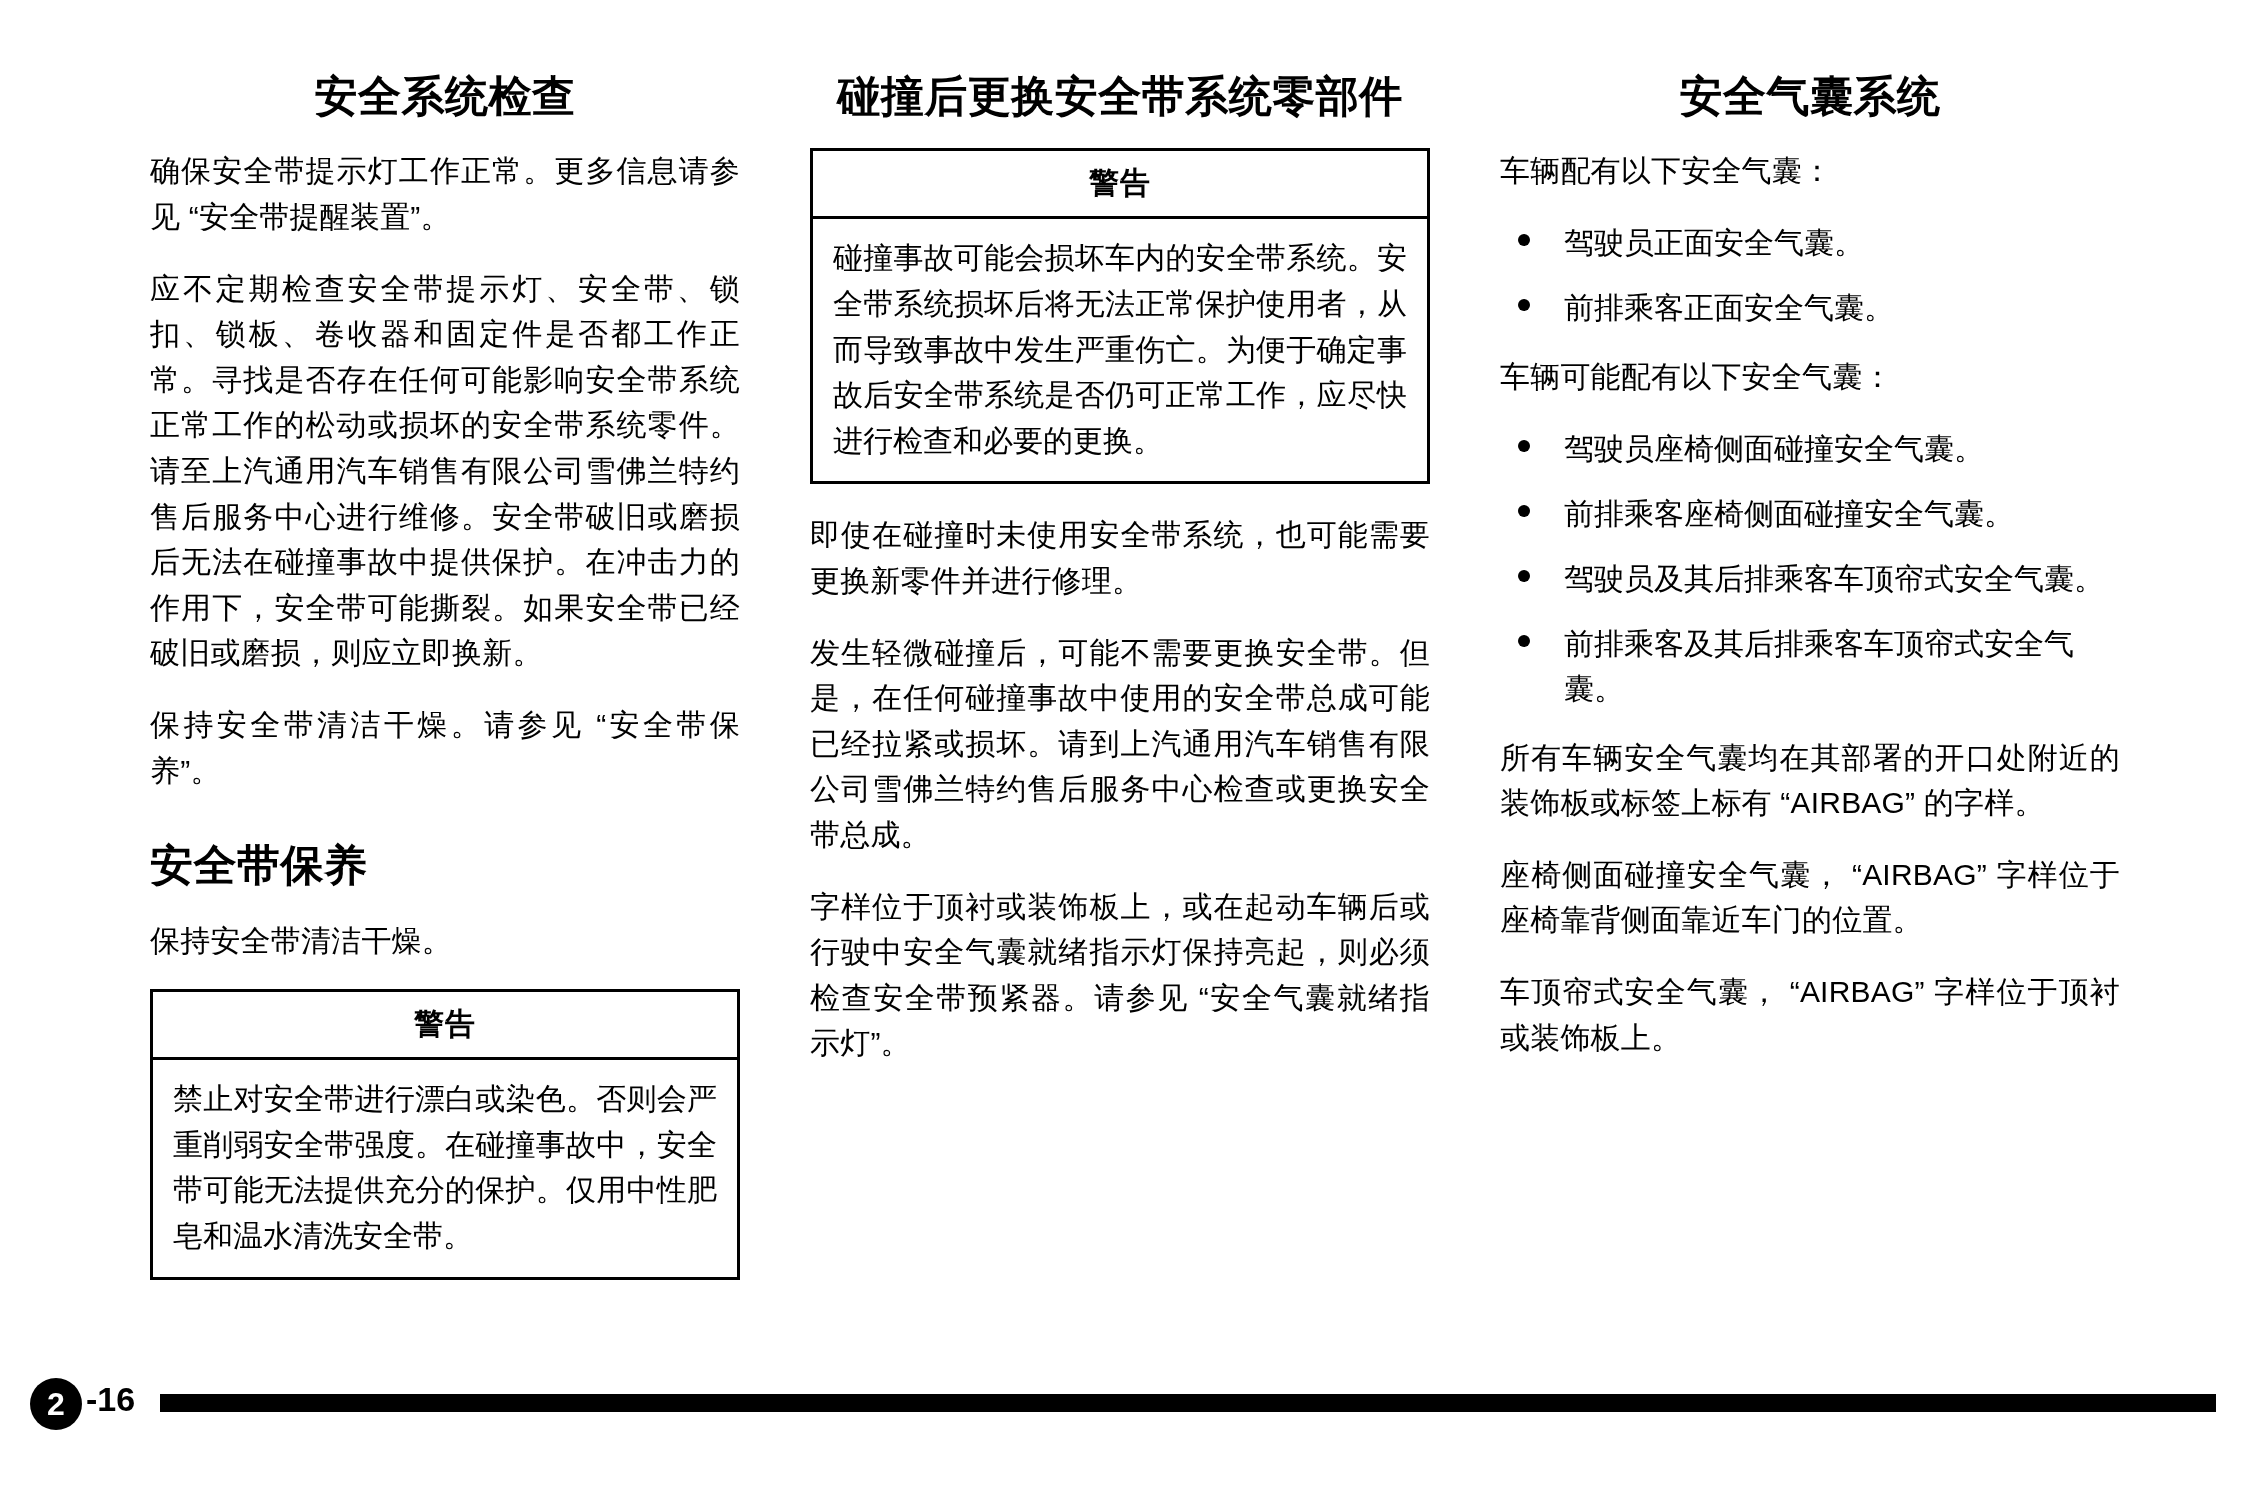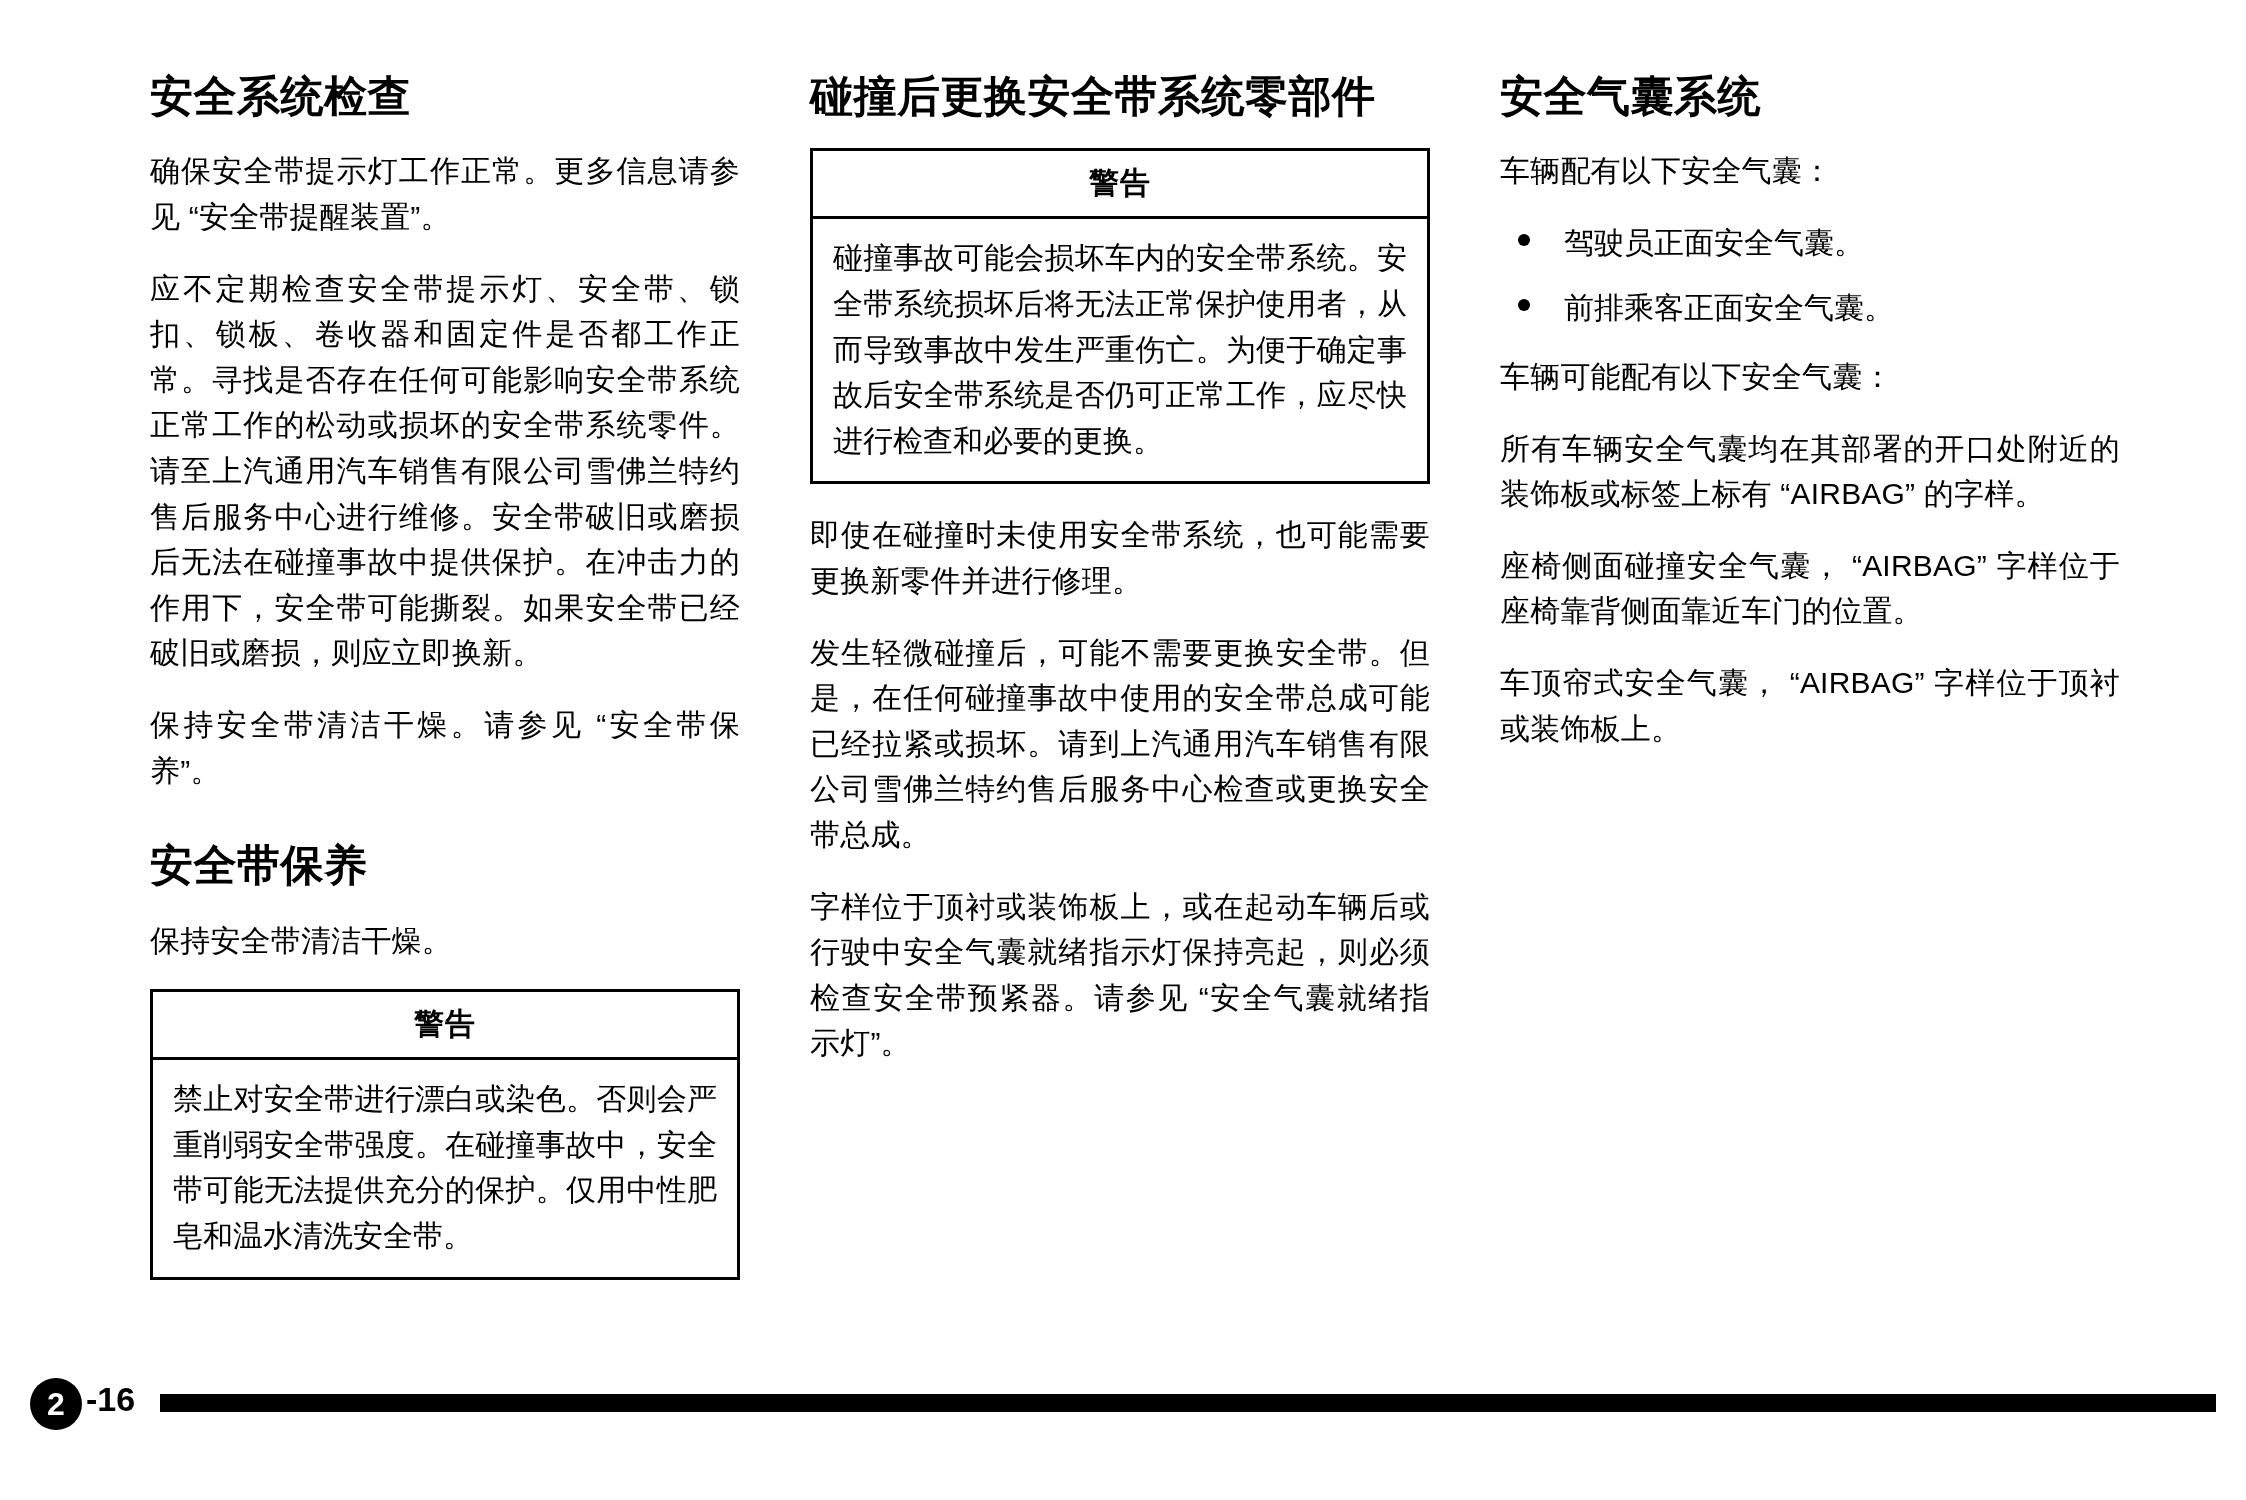--- a/index.html
+++ b/index.html
@@ -35,20 +35,21 @@
   }
   .col-2 { width: 620px; flex: 0 0 620px; }
   .col-3 { width: 620px; flex: 0 0 620px; }
 
   h1.section-title {
     font-size: 43px;
     font-weight: bold;
     line-height: 1.22;
     margin: 12px 0 26px 0;
     letter-spacing: 0.5px;
+    text-align: center;
   }
   h1.section-title.tight {
     margin-top: 0;
   }
   h1.sub-title {
     font-size: 43px;
     font-weight: bold;
     line-height: 1.22;
     margin: 46px 0 26px 0;
     letter-spacing: 0.5px;
@@ -187,20 +188,38 @@
           <span>驾驶员正面安全气囊。</span>
         </li>
         <li>
           <span class="dot"></span>
           <span>前排乘客正面安全气囊。</span>
         </li>
       </ul>
 
       <p class="body">车辆可能配有以下安全气囊：</p>
 
+      <ul class="bullets">
+        <li>
+          <span class="dot"></span>
+          <span>驾驶员座椅侧面碰撞安全气囊。</span>
+        </li>
+        <li>
+          <span class="dot"></span>
+          <span>前排乘客座椅侧面碰撞安全气囊。</span>
+        </li>
+        <li>
+          <span class="dot"></span>
+          <span>驾驶员及其后排乘客车顶帘式安全气囊。</span>
+        </li>
+        <li>
+          <span class="dot"></span>
+          <span>前排乘客及其后排乘客车顶帘式安全气囊。</span>
+        </li>
+      </ul>
 
       <p class="body">所有车辆安全气囊均在其部署的开口处附近的装饰板或标签上标有 “AIRBAG” 的字样。</p>
       <p class="body">座椅侧面碰撞安全气囊， “AIRBAG” 字样位于座椅靠背侧面靠近车门的位置。</p>
       <p class="body">车顶帘式安全气囊， “AIRBAG” 字样位于顶衬或装饰板上。</p>
     </div>
 
   </div>
 </div>
 
 <div class="footer">

